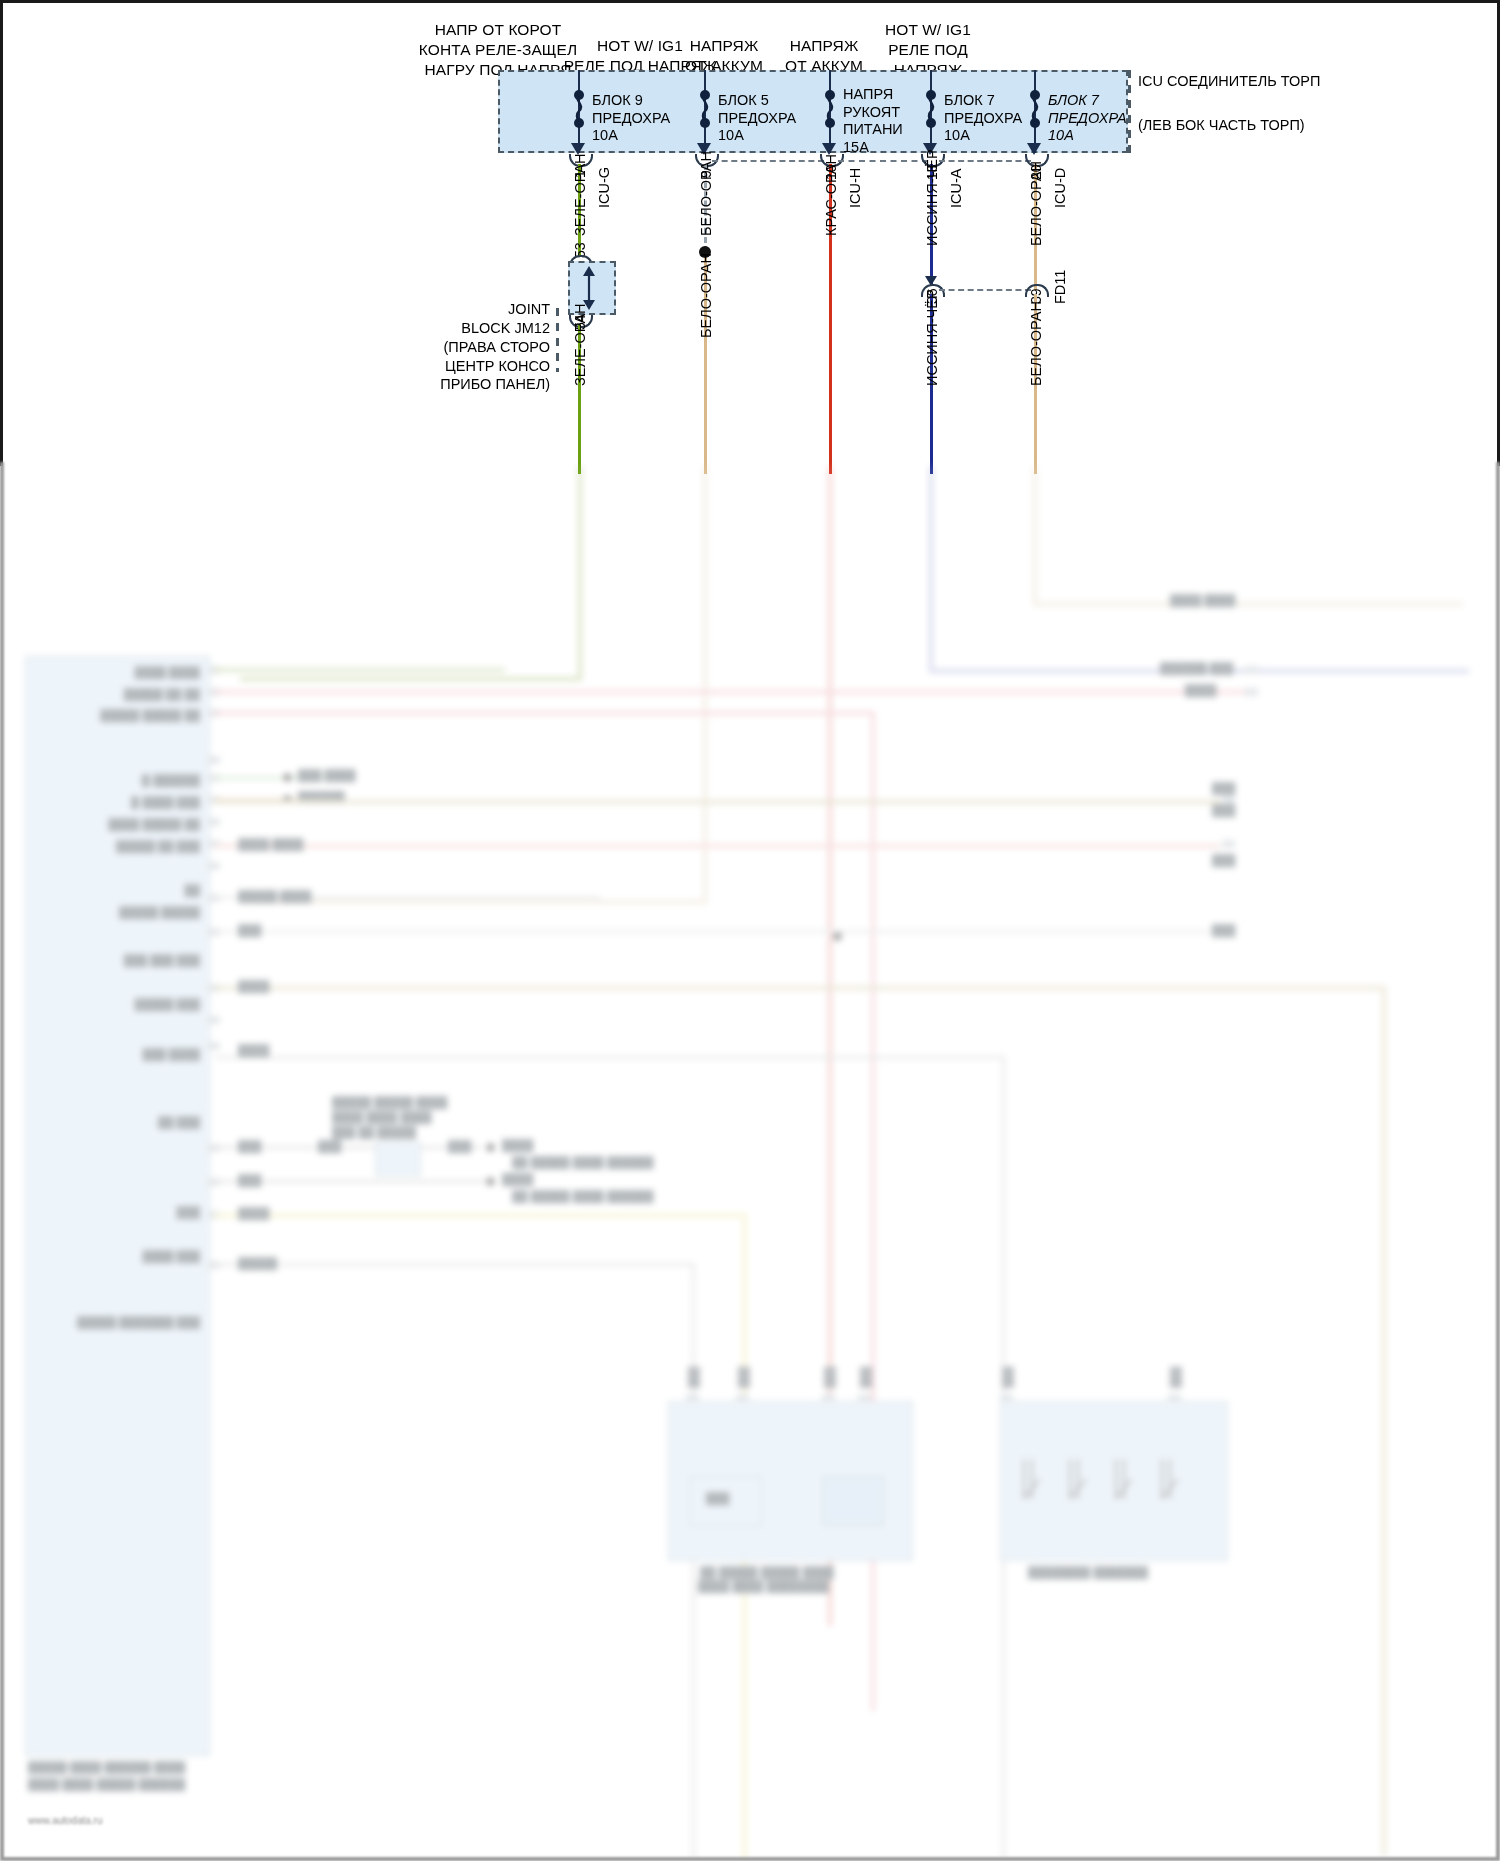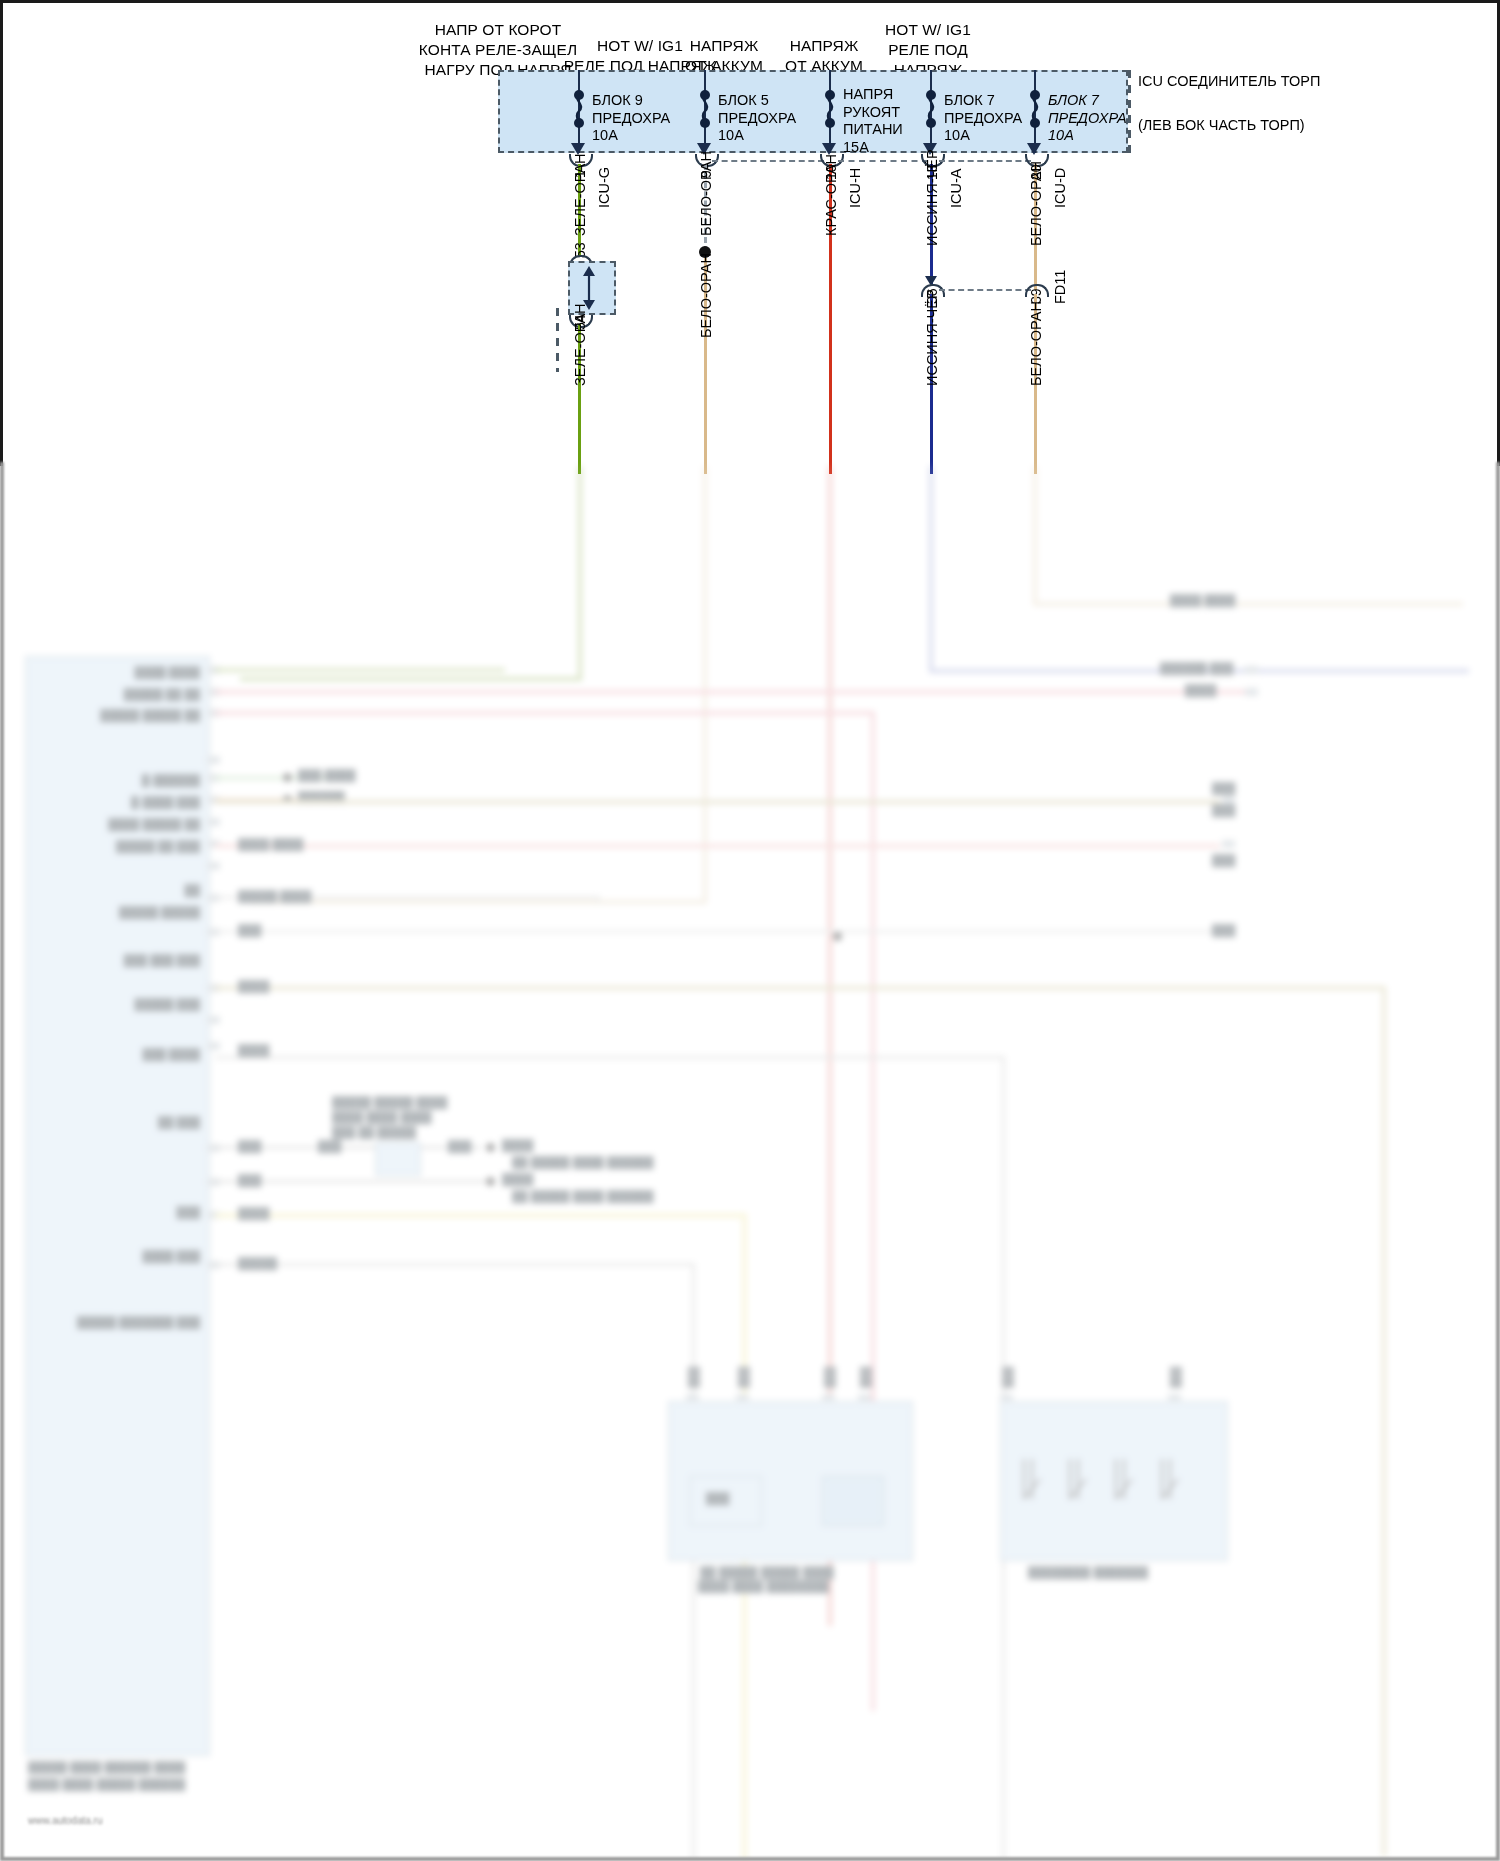--- a/index.html
+++ b/index.html
@@ -180,20 +180,25 @@
     <div class="pin-num" style="left:572px;top:250px;">53</div>
     <div class="cup-up" style="left:569px;top:247px;"></div>
 
     <div class="jointbox"></div>
     <svg style="position:absolute;left:575px;top:256px;width:30px;height:48px;">
       <path d="M14 44 L14 6" stroke="#1b2d4d" stroke-width="2.2" fill="none"></path>
       <path d="M14 2 L8 12 L20 12 Z" fill="#1b2d4d"></path>
       <path d="M14 46 L8 36 L20 36 Z" fill="#1b2d4d"></path>
     </svg>
     <div class="joint-bar"></div>
+    <div class="jointlabel" style="left:400px;top:292px;width:150px;">JOINT
+BLOCK JM12
+(ПРАВА СТОРО
+ЦЕНТР КОНСО
+ПРИБО ПАНЕЛ)</div>
 
     <div class="cup" style="left:569px;top:307px;"></div>
     <div class="pin-num" style="left:572px;top:322px;">54</div>
     <div class="wire" style="left:578px;top:316px;height:152px;background:#6aa011;"></div>
     <div class="wire-label" style="left:572px;top:378px;">ЗЕЛЕ-ОРАН</div>
 
     <div class="cup" style="left:695px;top:146px;"></div>
     <div class="dash-h" style="left:712px;top:152px;width:112px;"></div>
     <div class="wire" style="left:704px;top:156px;height:88px;border-left:3px dashed #9aa4ad;width:0;"></div>
     <div class="pin-num" style="left:698px;top:170px;">9</div>

